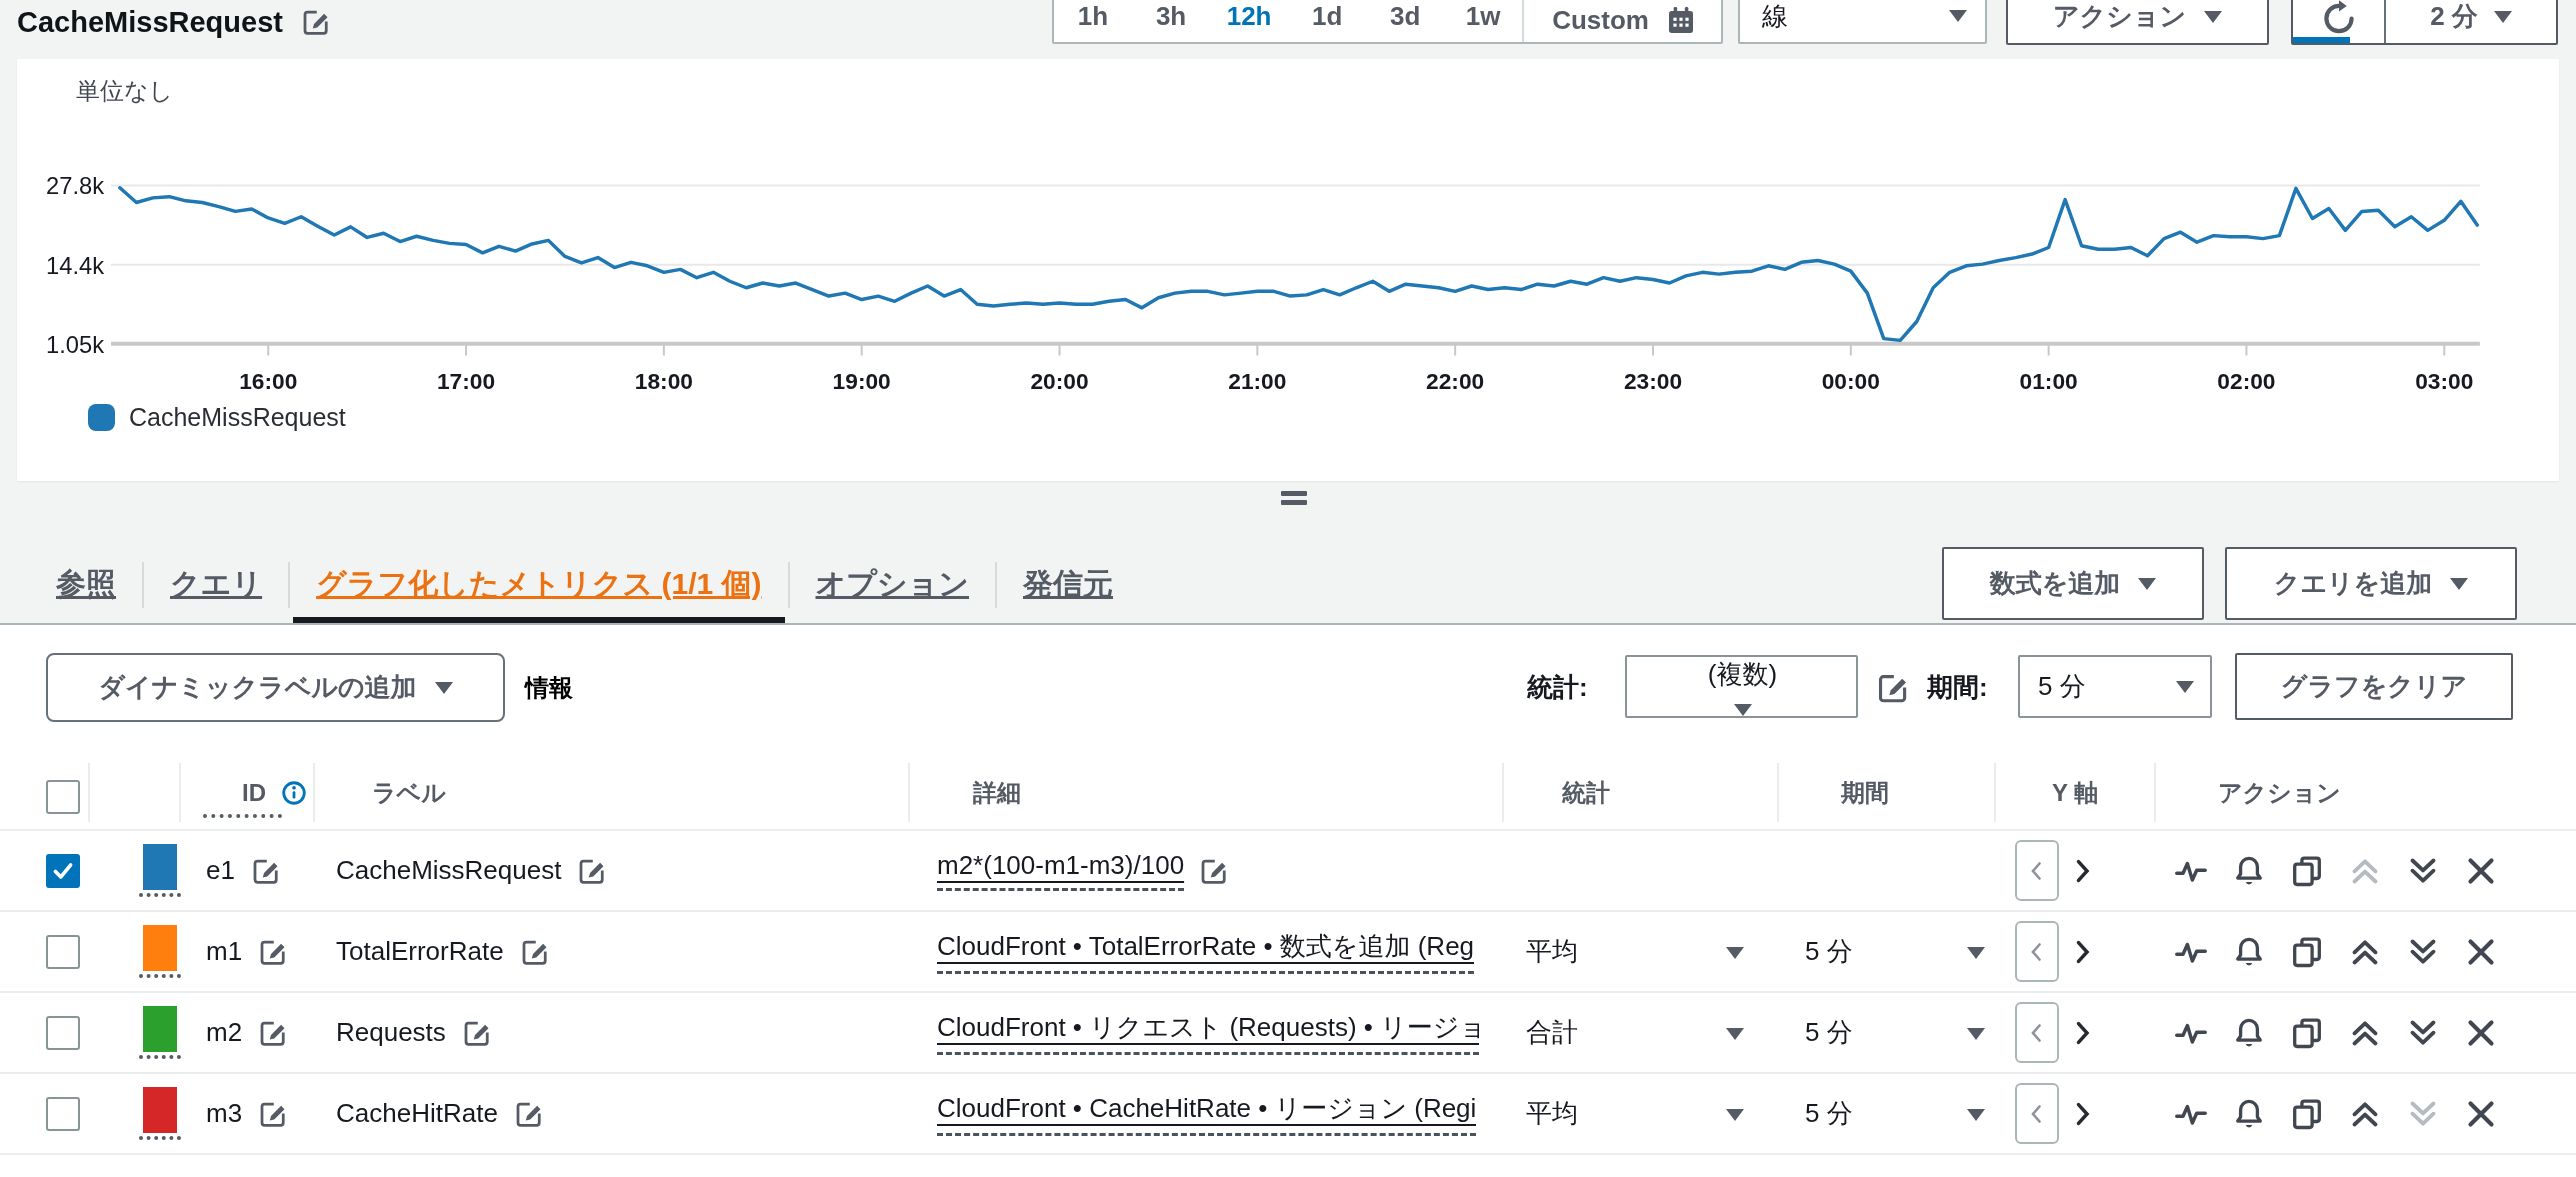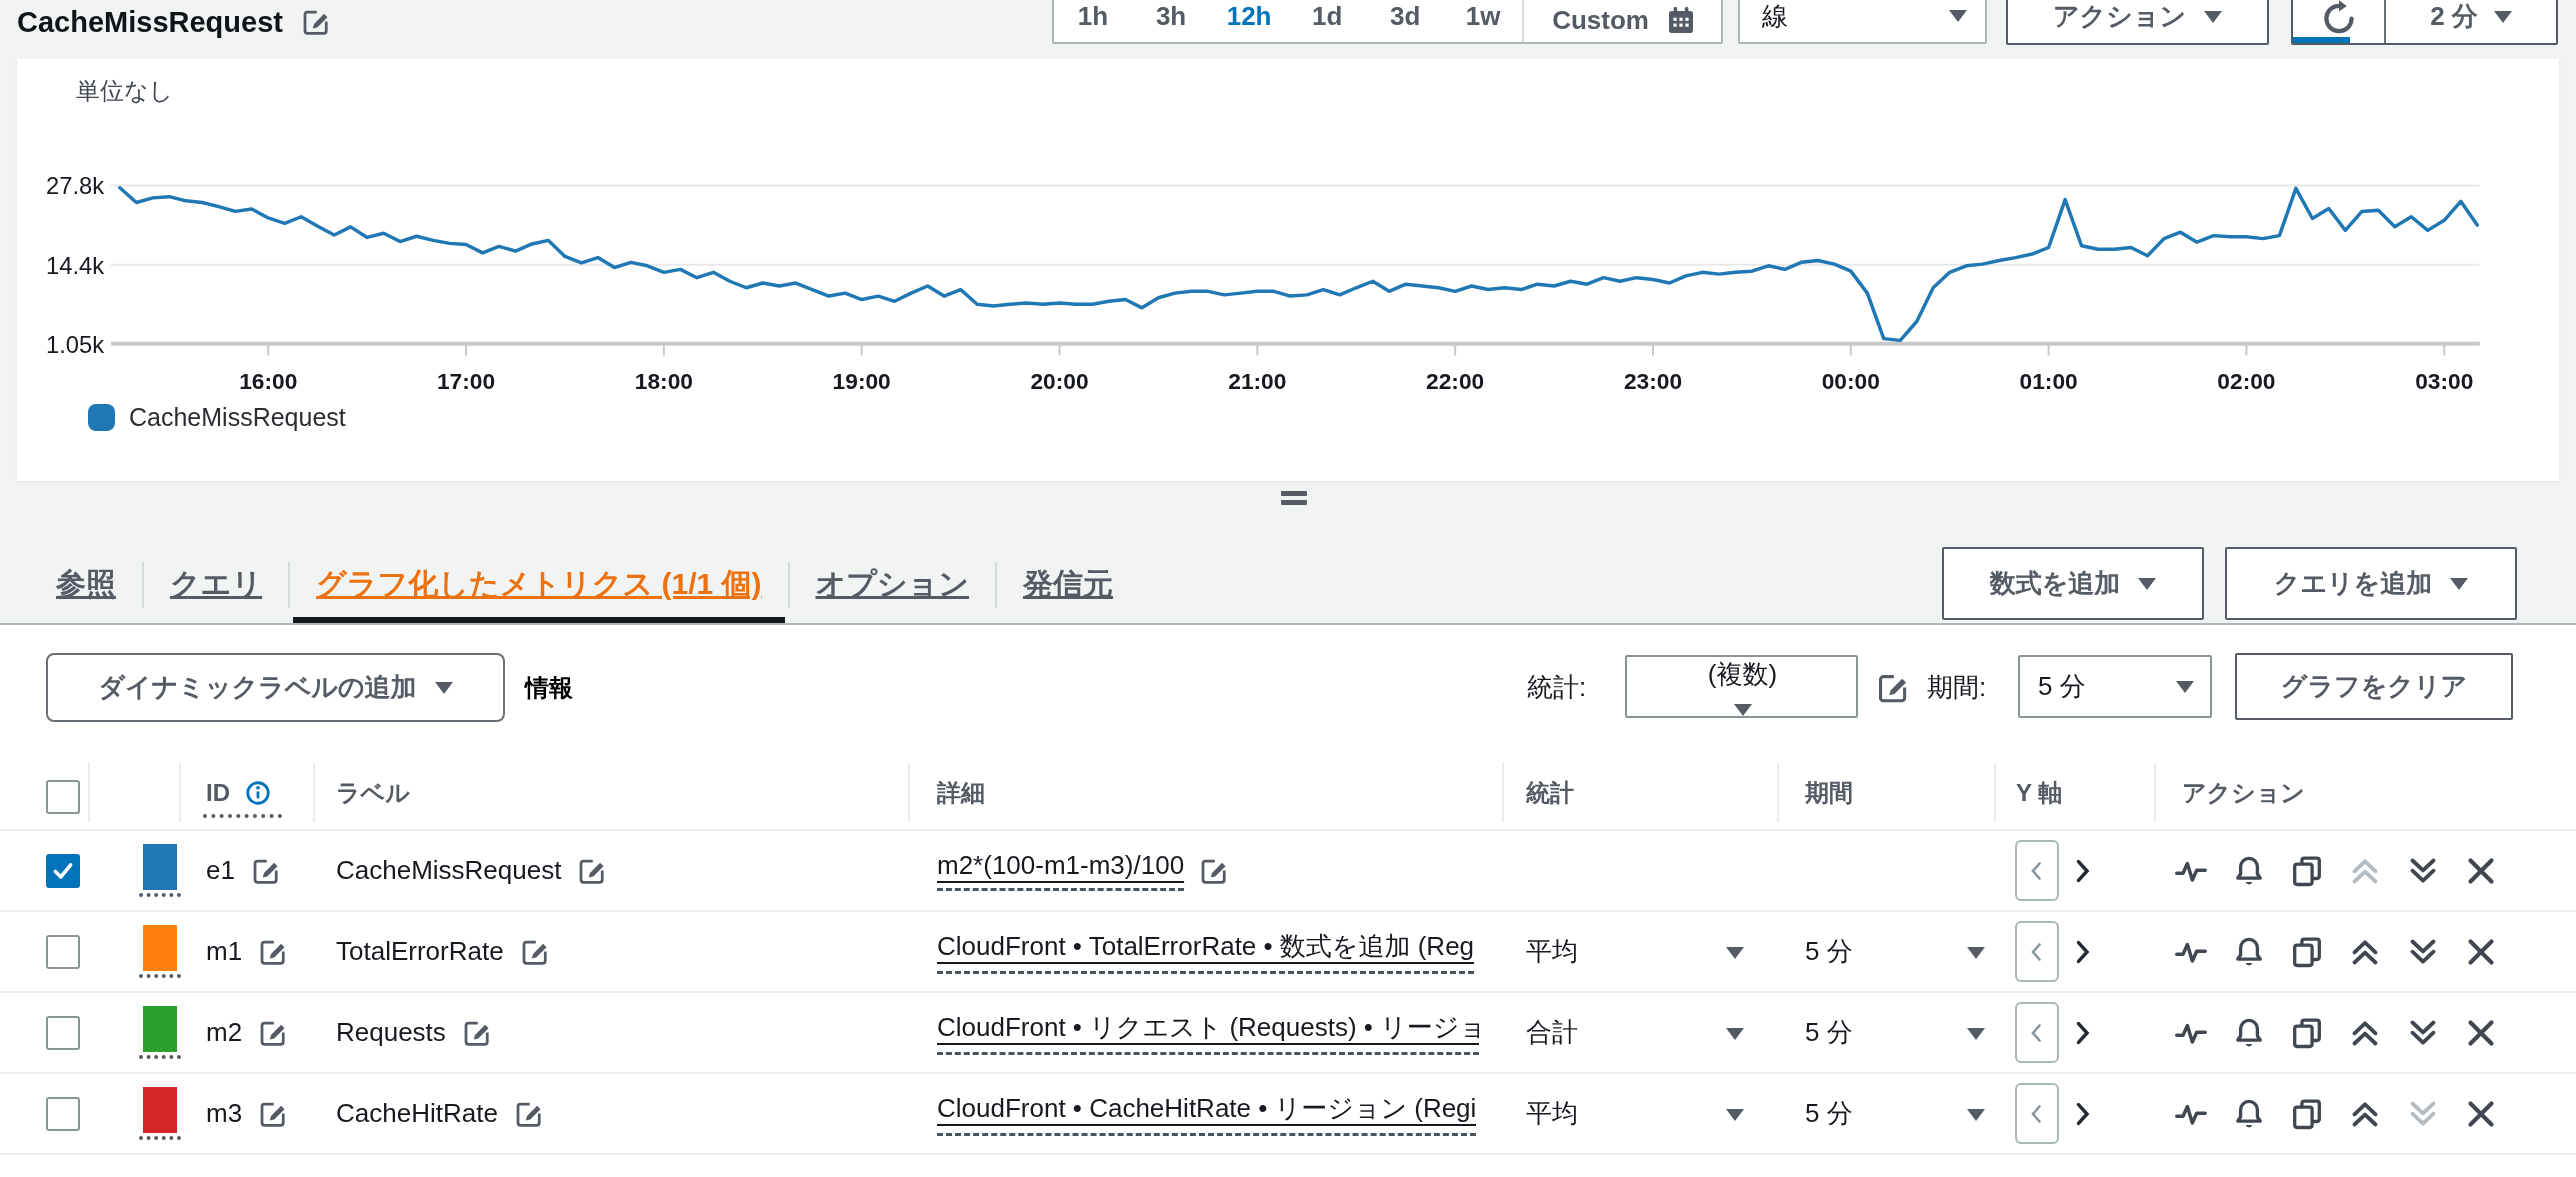--- a/index.html
+++ b/index.html
@@ -53,31 +53,31 @@
   .tab-sep{width:2px;height:46px;background:#d5dbdb;align-self:center;}
   .tabs-rule{position:absolute;left:0;top:623px;width:2576px;height:2px;background:#aab7b8;}
   .add-math{position:absolute;left:1942px;top:547px;width:262px;height:73px;}
   .add-query{position:absolute;left:2225px;top:547px;width:292px;height:73px;}
 
   .white-area{position:absolute;left:0;top:625px;width:2576px;height:552px;background:#fff;}
 
   
   .dyn-btn{position:absolute;left:46px;top:653px;width:459px;height:69px;border:2px solid #687078;border-radius:8px;}
   .info-link{position:absolute;left:525px;top:653px;height:69px;display:flex;align-items:center;font-size:24px;font-weight:bold;color:#000000;cursor:pointer;}
-  .flabel{position:absolute;top:653px;height:69px;display:flex;align-items:center;font-size:26px;font-weight:normal;color:#16191f;}
+  .flabel{position:absolute;top:653px;height:69px;display:flex;align-items:center;font-size:26px;font-weight:bold;color:#16191f;}
   .sel{position:absolute;top:655px;height:63px;background:#fff;border:2px solid #879596;border-radius:2px;box-sizing:border-box;display:flex;align-items:center;justify-content:space-between;padding:0 16px 0 18px;font-size:26px;color:#16191f;cursor:pointer;}
   .stat-sel{left:1625px;width:233px;flex-direction:column;}
   .period-sel{left:2018px;width:194px;}
   .edit-multi{position:absolute;left:1876px;top:671px;width:34px;height:34px;color:#545b64;}
   .clear-btn{position:absolute;left:2235px;top:653px;width:278px;height:67px;}
 
   
   .thead{position:absolute;left:0;top:757px;width:2576px;height:72px;border-bottom:2px solid #eaeded;}
   .hv{position:absolute;top:6px;width:2px;height:59px;background:#eaeded;}
-  .h{position:absolute;top:0;height:100%;display:flex;align-items:center;font-size:24px;font-weight:bold;color:#545b64;}
+  .h{position:absolute;top:0;height:100%;display:flex;align-items:center;font-size:24px;font-weight:bold;color:#545b64;margin-left:36px;}
   .cb{position:absolute;left:46px;top:23px;width:34px;height:34px;border:2px solid #879596;border-radius:3px;background:#fff;box-sizing:border-box;cursor:pointer;}
   .cb.checked{background:#0073bb;border-color:#0073bb;}
   .cb .icon{position:absolute;left:2px;top:2px;width:26px;height:26px;}
   .id-underline{position:absolute;left:203px;top:57px;width:79px;border-bottom:4px dotted #545b64;}
   .info-ic{width:28px;height:28px;color:#0073bb;}
 
   .trow{position:absolute;left:0;width:2576px;height:79px;border-bottom:2px solid #eaeded;background:#fff;padding-left:39px;}
   .cell{position:absolute;top:0;height:100%;display:flex;align-items:center;gap:16px;font-size:26px;color:#16191f;}
   .cell-id{left:206px;}
   .cell-label{left:336px;}

